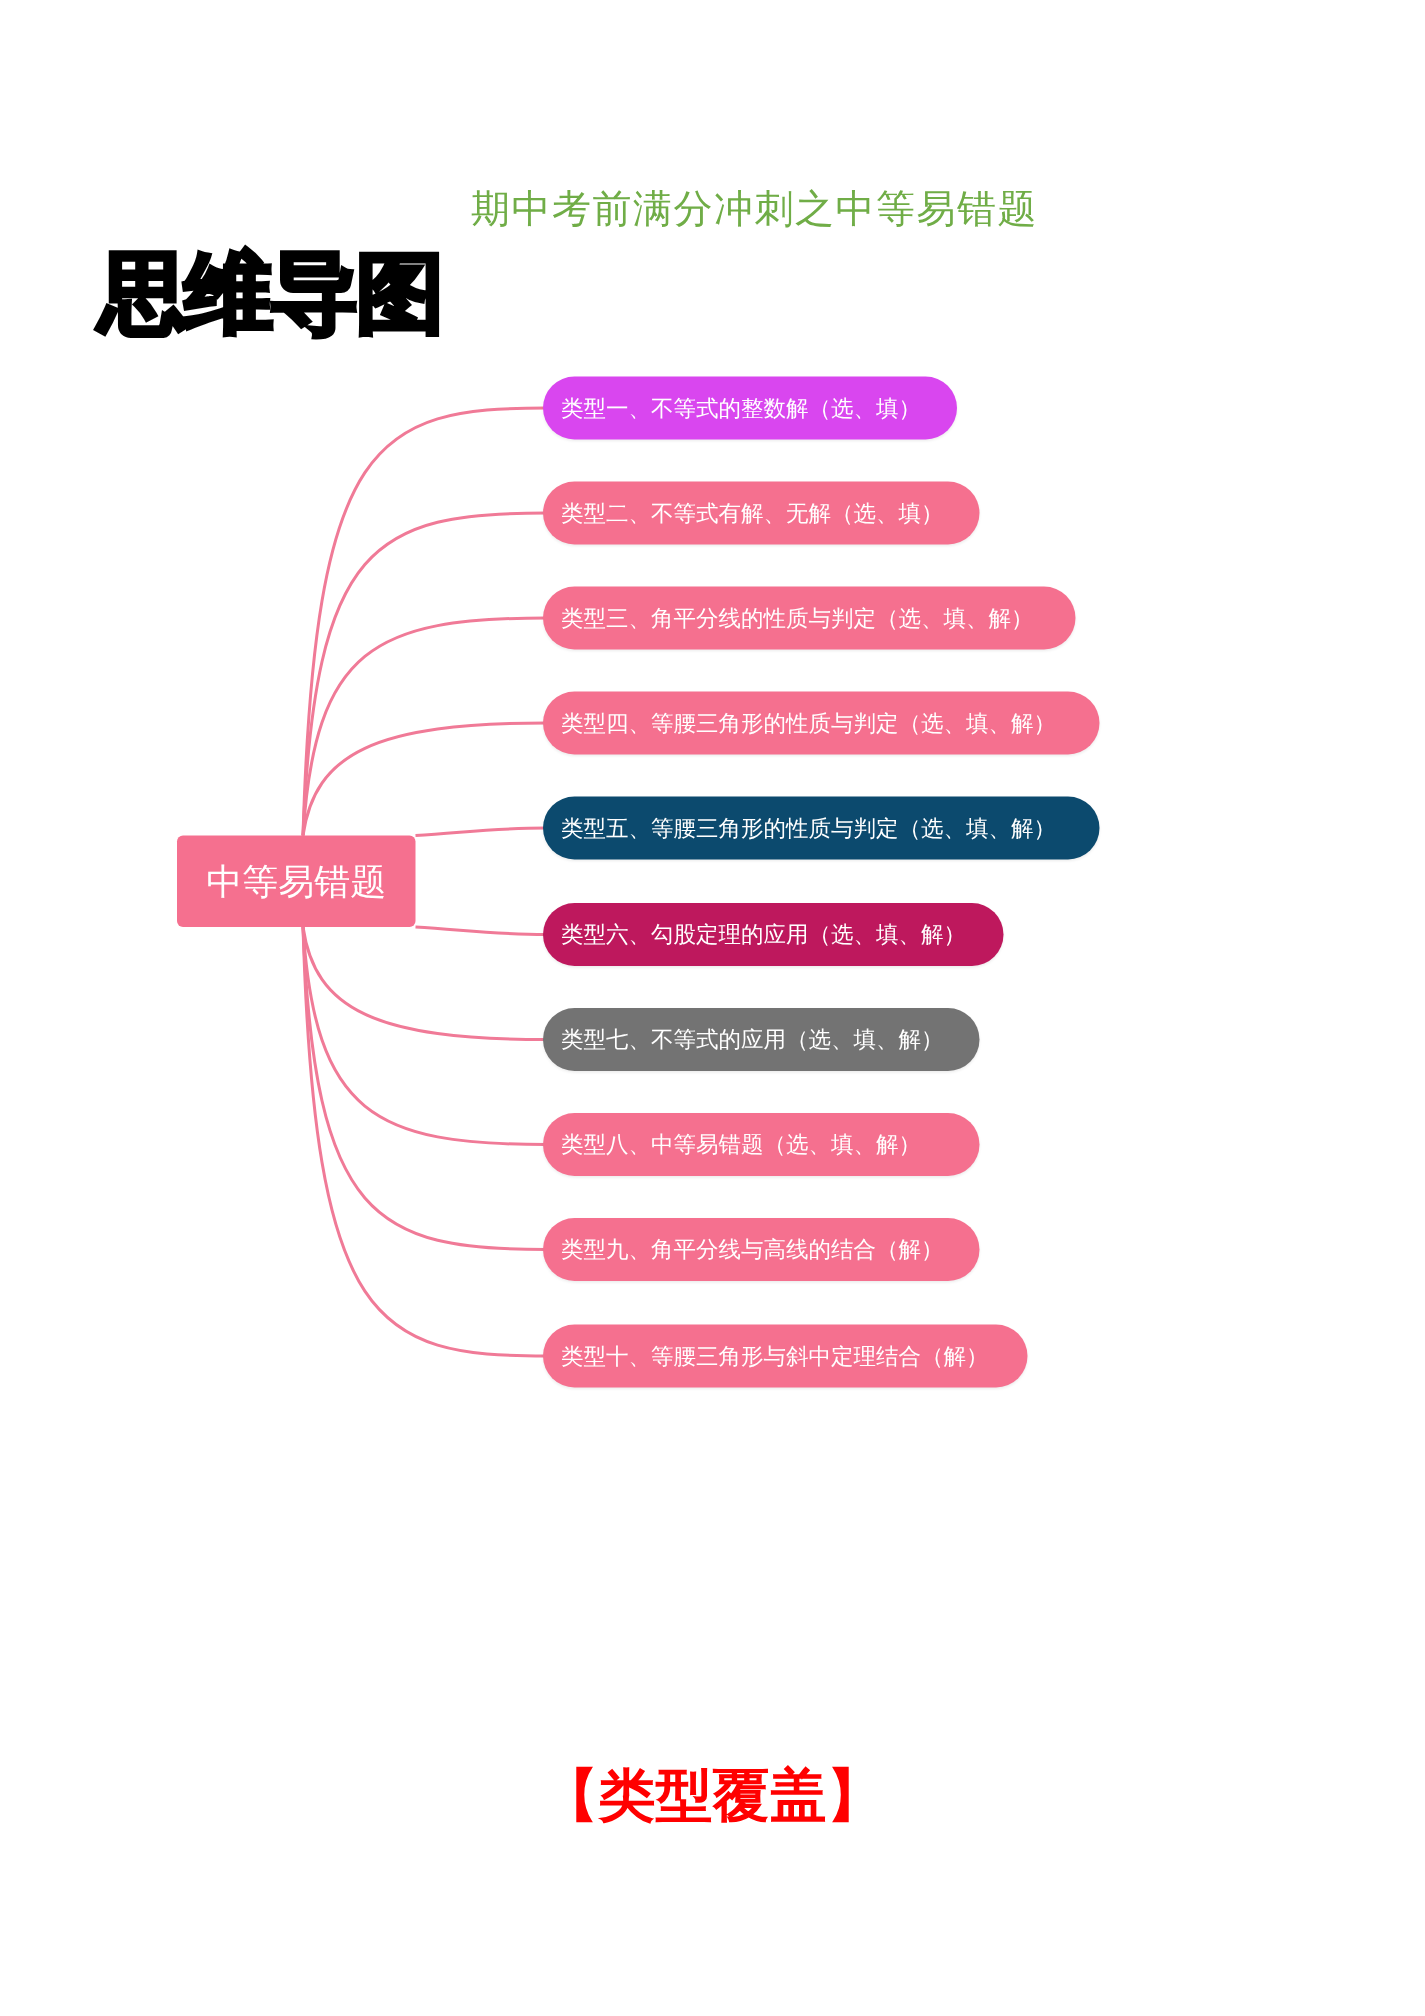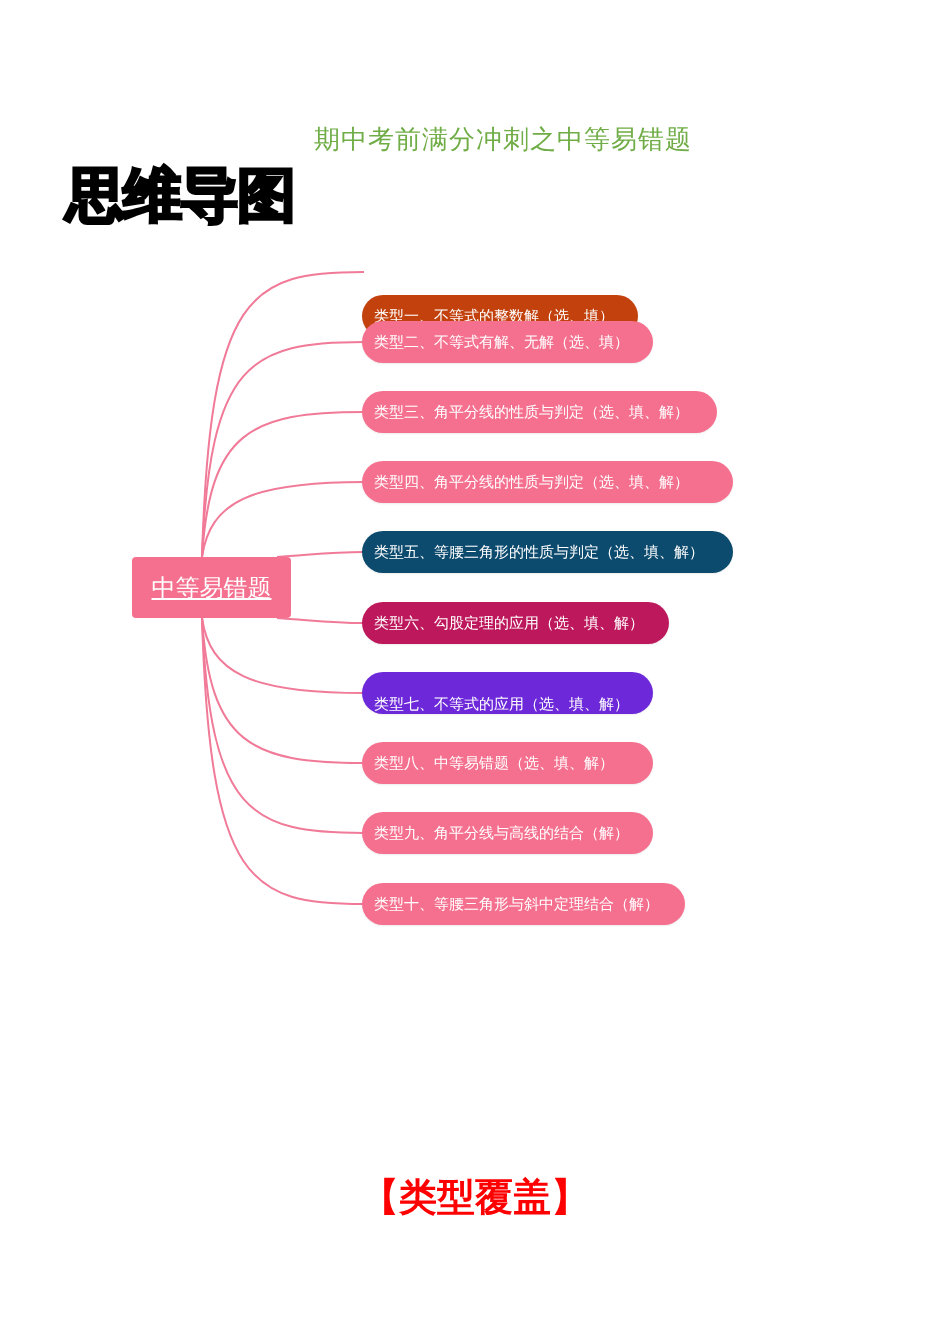--- a/index.html
+++ b/index.html
@@ -8,23 +8,23 @@
       position: absolute; left: 0; width: 950px; top: 122px; text-align: center;
       font-family: "DejaVu Serif", serif; font-size: 26px; color: #70ad47; letter-spacing: 1px; padding-left: 28px;
     }
     .section-heading {
       position: absolute; left: 68px; top: 160px; font-size: 58px; font-weight: 900; color: #000;
       font-family: "DejaVu Sans", sans-serif; letter-spacing: -2px; line-height: 70px;
       -webkit-text-stroke: 3px #000; transform: scaleX(1.02);
     }
     svg.links { position: absolute; left: 0; top: 0; }
     .root-node {
-      position: absolute; left: 132px; top: 557px; width: 159px; height: 61px;
+      position: absolute; left: 118px; top: 557px; width: 159px; height: 61px;
       background: #f5708f; border-radius: 4px; color: #fff; font-size: 24px;
-      display: flex; align-items: center; justify-content: center; box-sizing: border-box; text-decoration: underline;
+      display: flex; align-items: center; justify-content: center; box-sizing: border-box;
     }
     .branch {
       position: absolute; left: 362px; height: 42px; border-radius: 21px; background: #f5708f;
       color: #fff; font-size: 15px; display: flex; align-items: center; padding-left: 12px;
       box-sizing: border-box; white-space: nowrap; box-shadow: 0 1px 2px rgba(0,0,0,0.08);
     }
     .footer-heading {
       position: absolute; left: 0; width: 950px; top: 1172px; text-align: center;
       font-family: "DejaVu Serif", serif; font-size: 38px; font-weight: bold; color: #ff0000;
     }
@@ -48,39 +48,39 @@
       <path d="M 202 618 C 210 813, 250 833, 364 833"></path>
       <path d="M 202 618 C 210 884, 250 904, 364 904"></path>
     </g>
 </svg>
 
 <div class="root-node" style="background: rgb(245, 112, 143);">
   <span>中等易错题</span>
 </div>
 
 <div id="branches">
-  <div class="branch" style="top: 251px; width: 276px; background: #c2410c; margin-top: 44px;">
+  <div class="branch" style="top: 251px; width: 276px; background: #d946ef;">
       <span>类型一、不等式的整数解（选、填）</span>
     </div>
   <div class="branch" style="top: 321px; width: 291px; background: rgb(245, 112, 143); text-align: center;">
       <span>类型二、不等式有解、无解（选、填）</span>
     </div>
   <div class="branch" style="top: 391px; width: 355px; background: rgb(245, 112, 143);">
       <span>类型三、角平分线的性质与判定（选、填、解）</span>
     </div>
   <div class="branch" style="top: 461px; width: 371px; background: rgb(245, 112, 143);">
-      <span>类型四、角平分线的性质与判定（选、填、解）</span>
+      <span>类型四、等腰三角形的性质与判定（选、填、解）</span>
     </div>
   <div class="branch" style="top: 531px; width: 371px; background: #0c4a6e;">
       <span>类型五、等腰三角形的性质与判定（选、填、解）</span>
     </div>
   <div class="branch" style="top: 602px; width: 307px; background: #be185d;">
       <span>类型六、勾股定理的应用（选、填、解）</span>
     </div>
-  <div class="branch" style="top: 672px; width: 291px; background: #6d28d9; align-items: flex-end;">
+  <div class="branch" style="top: 672px; width: 291px; background: #737373;">
       <span>类型七、不等式的应用（选、填、解）</span>
     </div>
   <div class="branch" style="top: 742px; width: 291px; background: rgb(245, 112, 143);">
       <span>类型八、中等易错题（选、填、解）</span>
     </div>
   <div class="branch" style="top: 812px; width: 291px; background: rgb(245, 112, 143);">
       <span>类型九、角平分线与高线的结合（解）</span>
     </div>
   <div class="branch" style="top: 883px; width: 323px; background: rgb(245, 112, 143);">
       <span>类型十、等腰三角形与斜中定理结合（解）</span>

